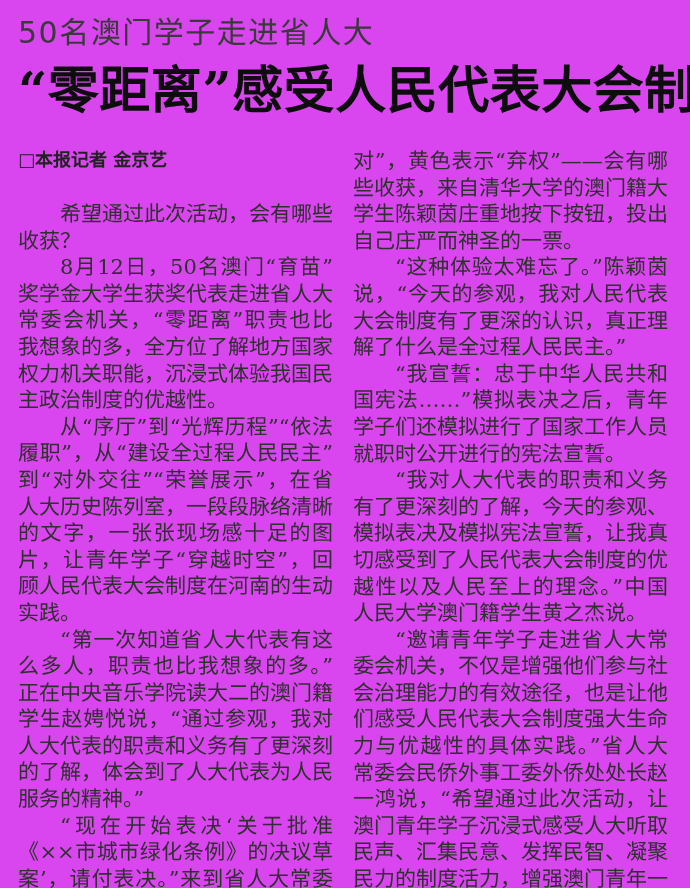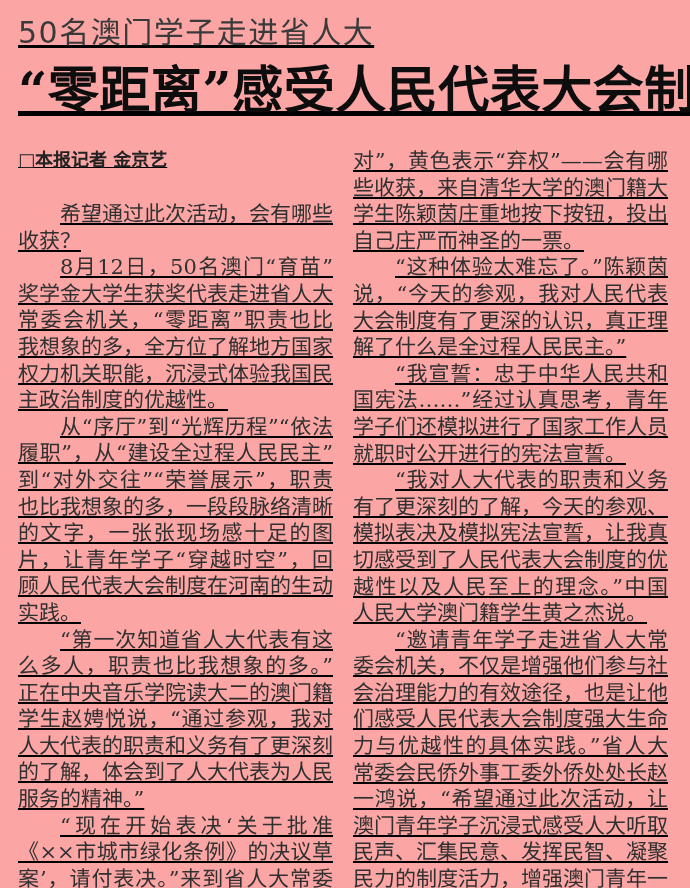--- a/index.html
+++ b/index.html
@@ -1,25 +1,24 @@
 <!DOCTYPE html>
 <html lang="zh-CN"><head>
 <meta charset="utf-8">
 <style>
   * { margin: 0; padding: 0; box-sizing: border-box; }
   html, body { background: #ffffff; }
   .page {
     position: relative;
     width: 690px;
     height: 888px;
-    background: #fca5a5;
+    background: #d946ef;
     padding: 14px 22px 20px 18px;
     overflow: hidden;
     font-family: "DejaVu Serif", serif;
-    text-decoration: underline;
   }
   .kicker {
     font-family: "DejaVu Sans", sans-serif;
     font-size: 30px;
     line-height: 38px;
     font-weight: 400;
     letter-spacing: 1.5px;
     color: #3a3a3a;
   }
   .headline {
@@ -70,29 +69,29 @@
     <div class="kicker">50名澳门学子走进省人大</div>
     <h1 class="headline">“零距离”感受人民代表大会制度</h1>
   </header>
 
   <div class="content">
 
     <div class="col">
       <div class="byline">□本报记者 金京艺</div>
       <p>希望通过此次活动，会有哪些收获？</p>
       <p>8月12日，50名澳门“育苗”奖学金大学生获奖代表走进省人大常委会机关，“零距离”职责也比我想象的多，全方位了解地方国家权力机关职能，沉浸式体验我国民主政治制度的优越性。</p>
-      <p>从“序厅”到“光辉历程”“依法履职”，从“建设全过程人民民主”到“对外交往”“荣誉展示”，职责也比我想象的多，一段段脉络清晰的文字，一张张现场感十足的图片，让青年学子“穿越时空”，回顾人民代表大会制度在河南的生动实践。</p>
+      <p>从“序厅”到“光辉历程”“依法履职”，从“建设全过程人民民主”到“对外交往”“荣誉展示”，在省人大历史陈列室，一段段脉络清晰的文字，一张张现场感十足的图片，让青年学子“穿越时空”，回顾人民代表大会制度在河南的生动实践。</p>
       <p>“第一次知道省人大代表有这么多人，职责也比我想象的多。”正在中央音乐学院读大二的澳门籍学生赵娉悦说，“通过参观，我对人大代表的职责和义务有了更深刻的了解，体会到了人大代表为人民服务的精神。”</p>
       <p>“现在开始表决‘关于批准《××市城市绿化条例》的决议草案’，请付表决。”来到省人大常委会会议厅，一场模拟表决让大家沉浸其中。</p>
 
     </div>
 
     <div class="col">
       <p class="continued">对”，黄色表示“弃权”——会有哪些收获，来自清华大学的澳门籍大学生陈颖茵庄重地按下按钮，投出自己庄严而神圣的一票。</p>
       <p>“这种体验太难忘了。”陈颖茵说，“今天的参观，我对人民代表大会制度有了更深的认识，真正理解了什么是全过程人民民主。”</p>
-      <p>“我宣誓：忠于中华人民共和国宪法……”经过认真思考，青年学子们还模拟进行了国家工作人员就职时公开进行的宪法宣誓。</p>
+      <p>“我宣誓：忠于中华人民共和国宪法……”模拟表决之后，青年学子们还模拟进行了国家工作人员就职时公开进行的宪法宣誓。</p>
       <p>“我对人大代表的职责和义务有了更深刻的了解，今天的参观、模拟表决及模拟宪法宣誓，让我真切感受到了人民代表大会制度的优越性以及人民至上的理念。”中国人民大学澳门籍学生黄之杰说。</p>
       <p>“邀请青年学子走进省人大常委会机关，不仅是增强他们参与社会治理能力的有效途径，也是让他们感受人民代表大会制度强大生命力与优越性的具体实践。”省人大常委会民侨外事工委外侨处处长赵一鸿说，“希望通过此次活动，让澳门青年学子沉浸式感受人大听取民声、汇集民意、发挥民智、凝聚民力的制度活力，增强澳门青年一代对祖国的认同感。”②8</p>
     </div>
 
   </div>
 
 </div>
 
 </body></html>

